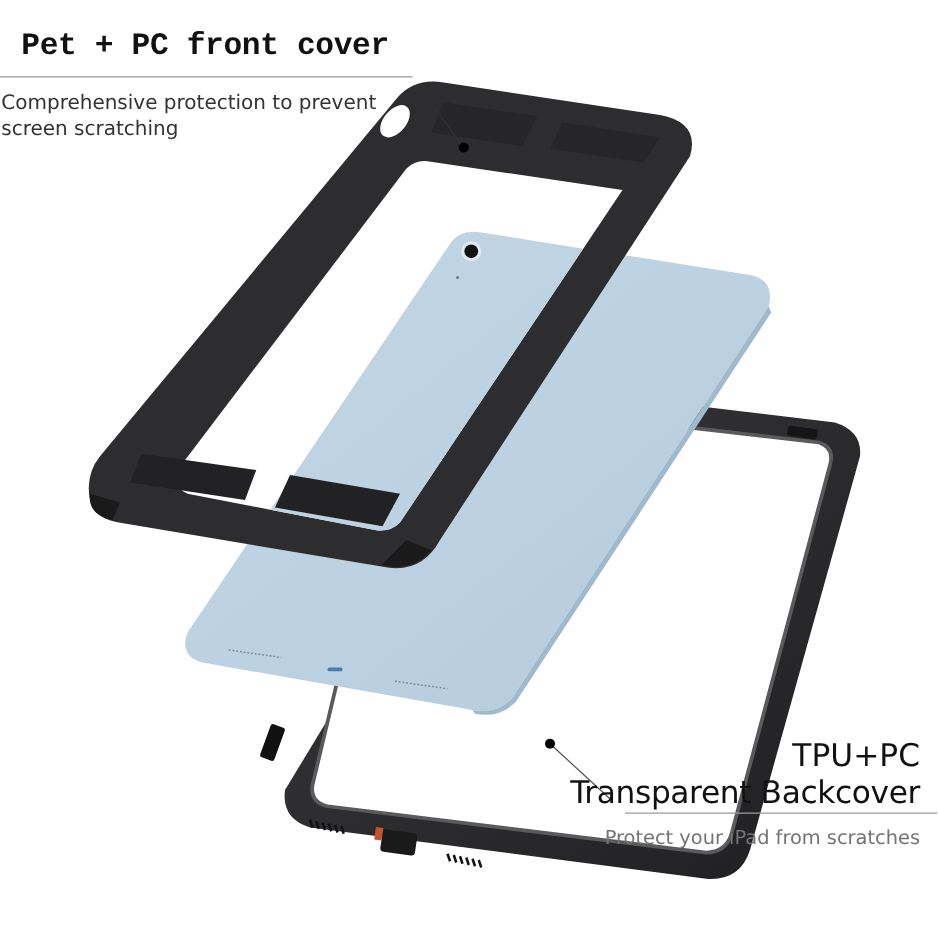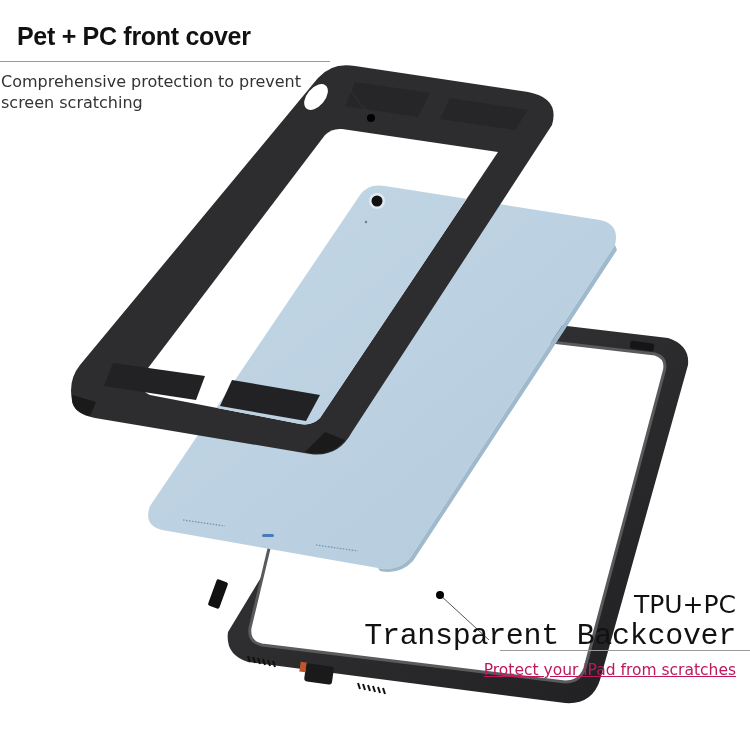--- a/index.html
+++ b/index.html
@@ -1,39 +1,39 @@
 <!DOCTYPE html>
 <html><head>
 <meta charset="utf-8">
 <style>
   html, body { margin: 0; padding: 0; background: #ffffff; }
   body { width: 750px; height: 750px; position: relative; overflow: hidden; font-family: "DejaVu Sans", sans-serif; }
   .art { position: absolute; left: 0; top: 0; width: 750px; height: 750px; }
   .title-top {
     position: absolute; left: 17px; top: 22px;
     font-size: 25px; font-weight: bold; color: #111; letter-spacing: -0.3px;
-    font-family: Liberation Sans, sans-serif;
+    font-family: Liberation Mono, monospace;
   }
   .divider-top { position: absolute; left: 0; top: 61px; width: 330px; height: 1px; background: #9a9a9a; }
   .desc-top {
     position: absolute; left: 1px; top: 71px; width: 300px;
     font-size: 16px; line-height: 21px; color: #333;
   }
   .title-bot-1 {
     position: absolute; right: 14px; top: 590px;
     font-size: 25px; font-weight: normal; color: #111; text-align: left;
   }
   .title-bot-2 {
     position: absolute; right: 14px; top: 619px;
-    font-size: 30px; color: #111; text-align: right; white-space: nowrap; letter-spacing: -0.3px; font-family: Liberation Mono, monospace;
+    font-size: 25px; color: #111; text-align: right; white-space: nowrap; letter-spacing: -0.3px;
   }
   .divider-bot { position: absolute; left: 500px; top: 650px; width: 250px; height: 1px; background: #9a9a9a; }
   .desc-bot {
     position: absolute; right: 14px; top: 661px;
-    font-size: 15.5px; color: #be185d; white-space: nowrap; text-decoration: underline;
+    font-size: 15.5px; color: #737373; white-space: nowrap;
   }
 </style>
 </head>
 <body>
 
 <svg class="art" viewBox="0 0 750 750" xmlns="http://www.w3.org/2000/svg">
   <defs>
     <linearGradient id="tabGrad" x1="0" y1="0" x2="1" y2="1">
       <stop offset="0" stop-color="#c3d7e6"></stop>
       <stop offset="1" stop-color="#b5cbdc"></stop>

